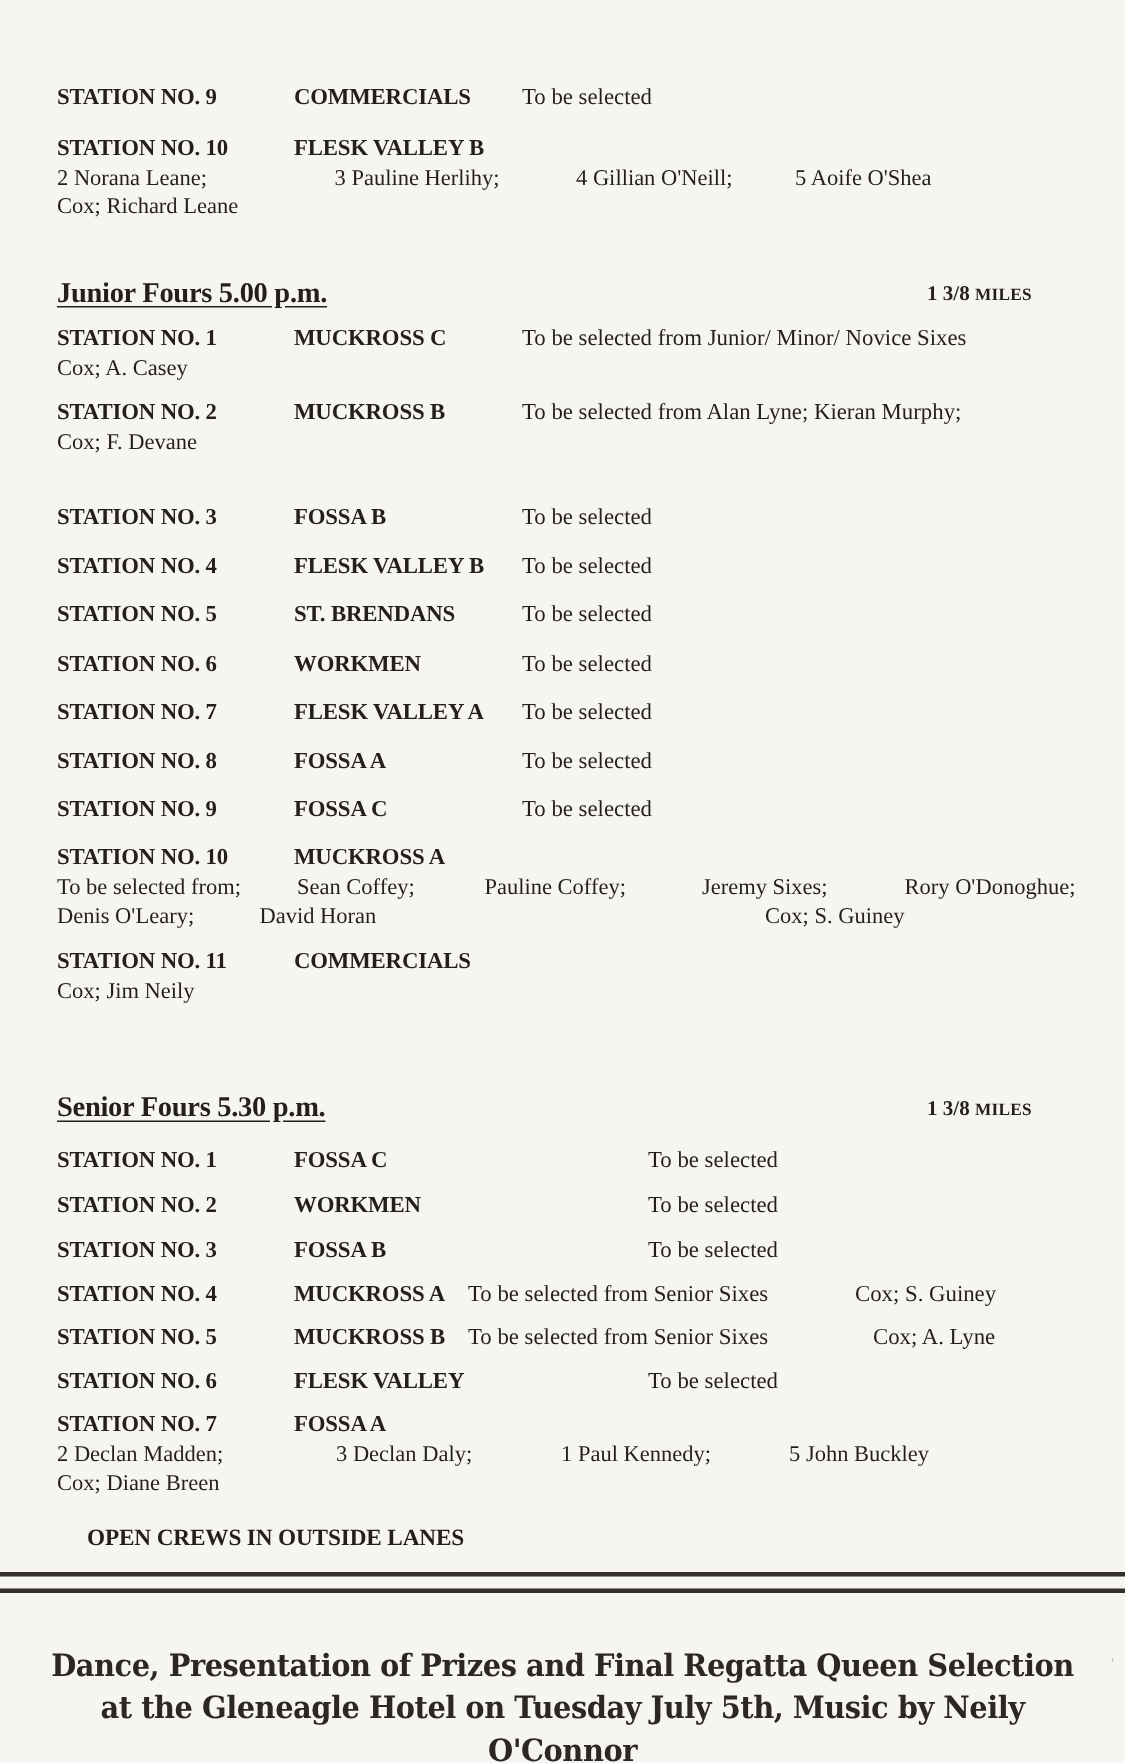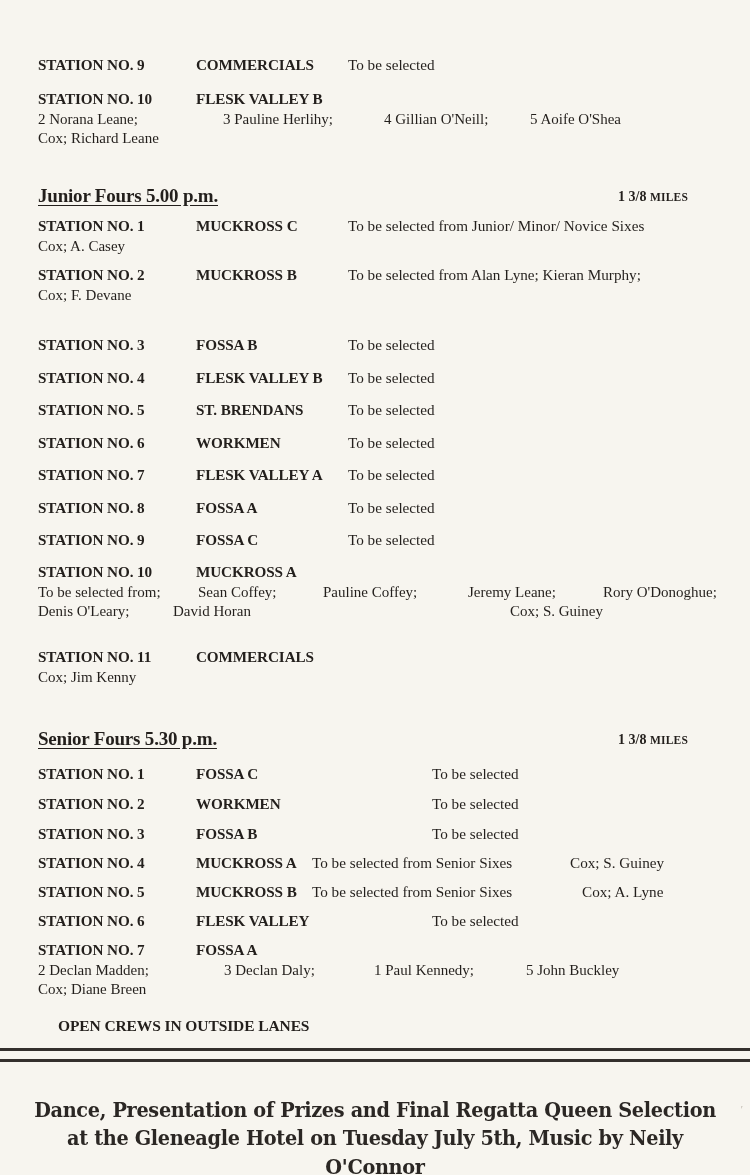--- a/index.html
+++ b/index.html
@@ -222,33 +222,33 @@
       <div class="entry-main">
         <span class="station" style="width:158px;">STATION NO. 9</span><span class="club" style="width:152px;">FOSSA C</span><span class="note">To be selected</span>
       </div>
     </div>
 
     <div class="entry" style="position:absolute; left:38px; top:562px;">
       <div class="entry-main">
         <span class="station" style="width:158px;">STATION NO. 10</span><span class="club">MUCKROSS A</span>
       </div>
       <div class="subline">
-        <span class="sub-cell" style="width:160px;">To be selected from;</span><span class="sub-cell" style="width:125px;">Sean Coffey;</span><span class="sub-cell" style="width:145px;">Pauline Coffey;</span><span class="sub-cell" style="width:135px;">Jeremy Leane;</span><span class="sub-cell">Rory O'Donoghue;</span>
+        <span class="sub-cell" style="width:160px;">To be selected from;</span><span class="sub-cell" style="width:125px;">Sean Coffey;</span><span class="sub-cell" style="width:145px;">Pauline Coffey;</span><span class="sub-cell" style="width:135px;">Jeremy Sixes;</span><span class="sub-cell">Rory O'Donoghue;</span>
       </div>
       <div class="subline">
         <span class="sub-cell" style="width:135px;">Denis O'Leary;</span><span class="sub-cell" style="width:337px;">David Horan</span><span class="sub-cell">Cox; S. Guiney</span>
       </div>
     </div>
 
     <div class="entry" style="position:absolute; left:38px; top:631px;">
       <div class="entry-main">
-        <span class="station" style="width:158px;margin-top:16px;">STATION NO. 11</span><span class="club">COMMERCIALS</span>
-      </div>
-      <div class="subline">
-        <span class="sub-cell">Cox; Jim Kenny</span>
+        <span class="station" style="width:158px;">STATION NO. 11</span><span class="club">COMMERCIALS</span>
+      </div>
+      <div class="subline">
+        <span class="sub-cell">Cox; Jim Neily</span>
       </div>
     </div>
   </div>
 
   <div>
 
     <div class="section-head" style="position:absolute; left:0; top:728px; width:750px;">
       <span class="section-title">Senior Fours 5.30 p.m.</span>
       <span class="section-dist"><span>1 3/8</span><span> </span><span class="sc" style="text-transform:uppercase;">Miles</span></span>
     </div>

